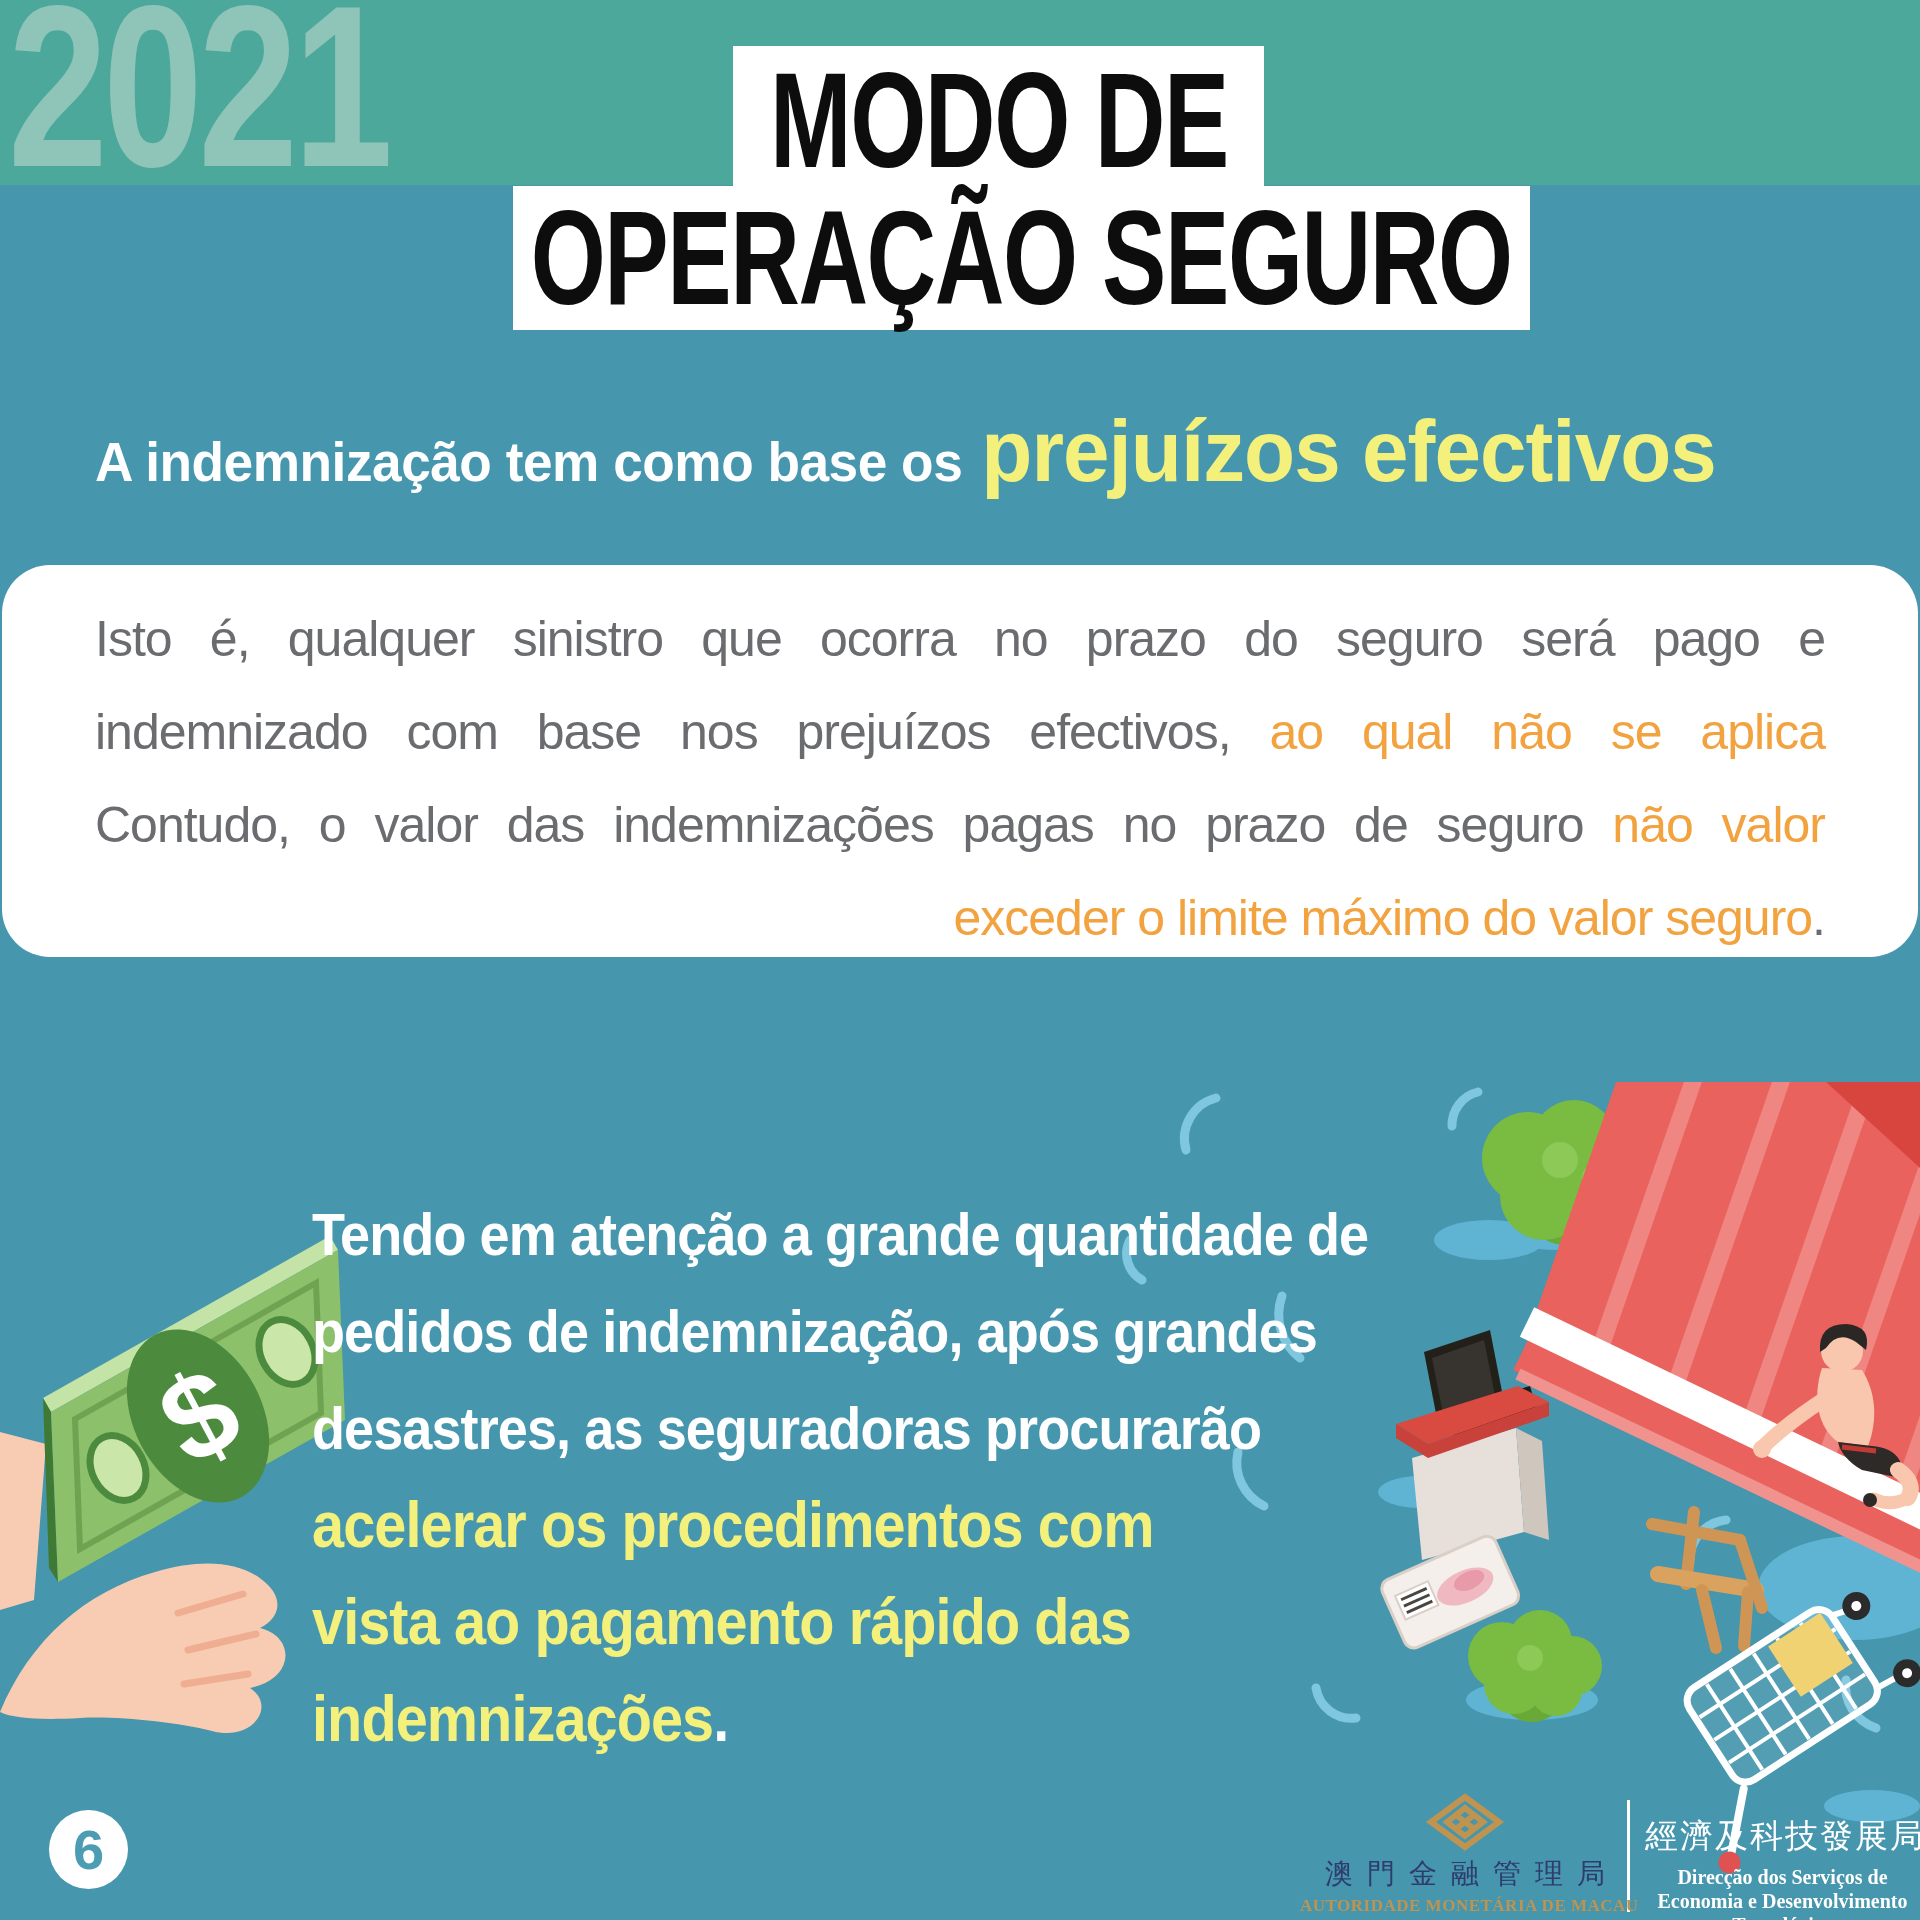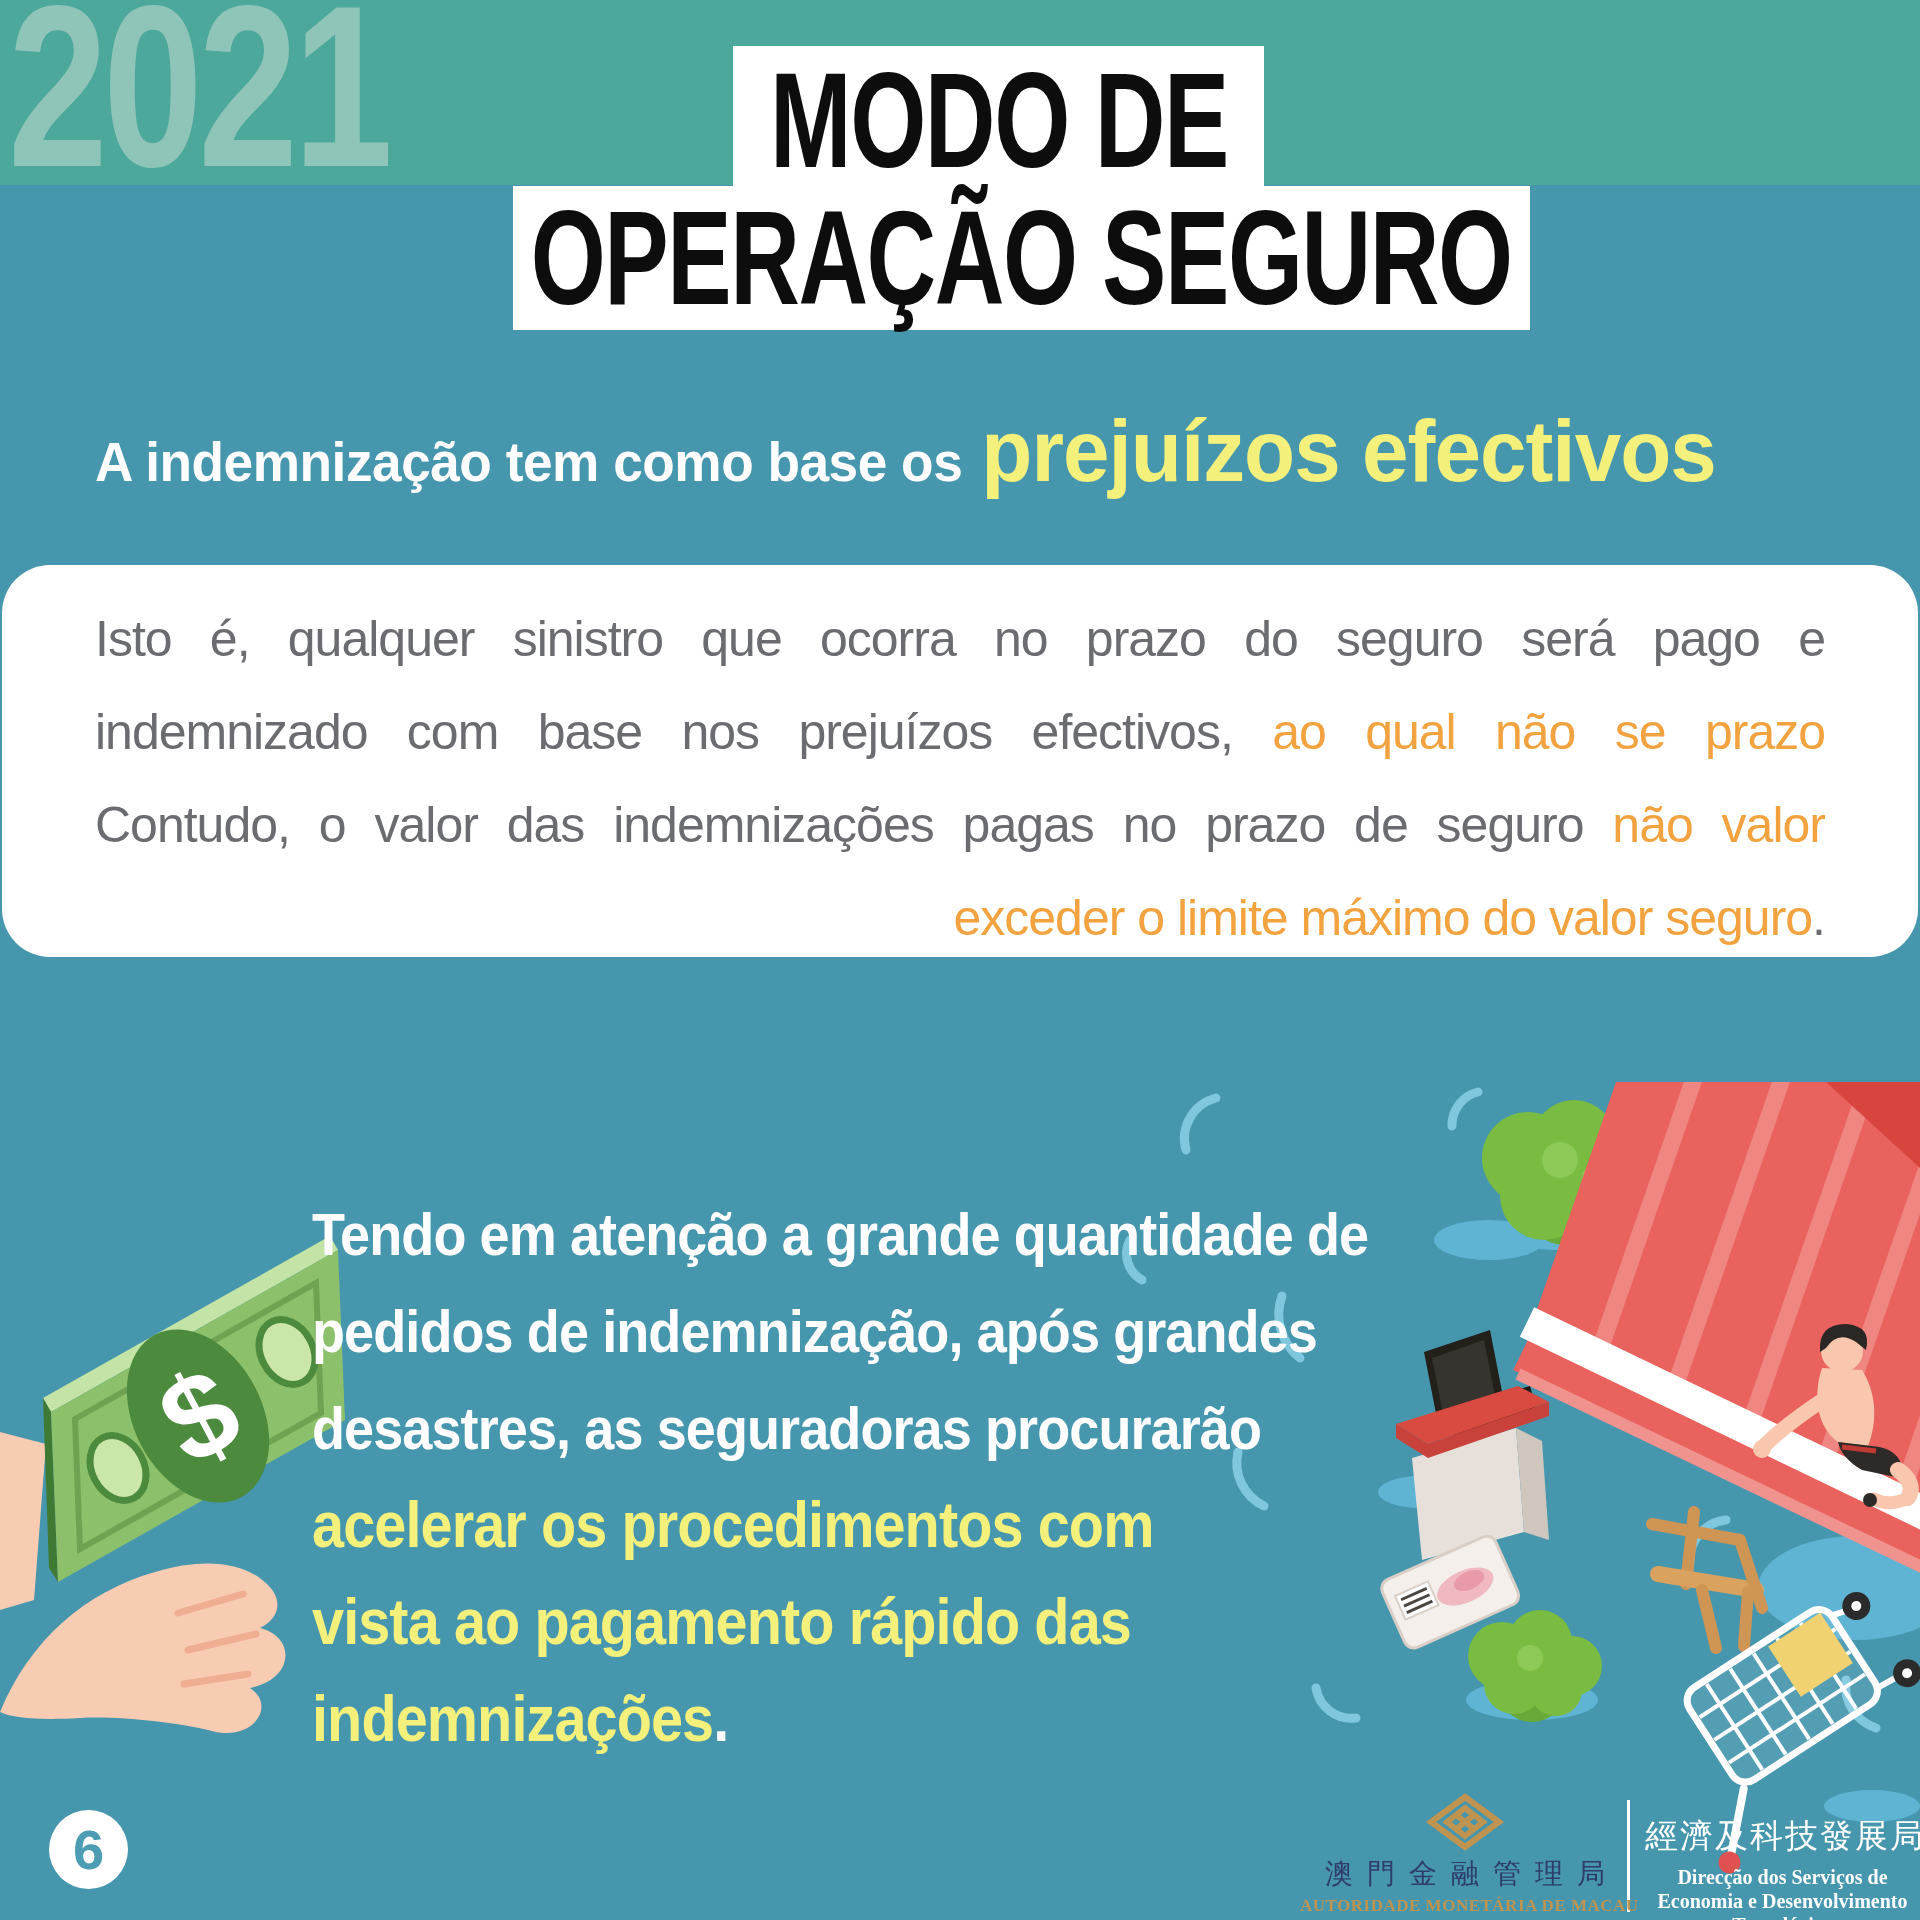--- a/index.html
+++ b/index.html
@@ -250,21 +250,21 @@
       <ellipse cx="198" cy="1416" rx="64" ry="92" fill="#4C8A3E" transform="rotate(-28 198 1416)"></ellipse>
       <ellipse cx="118" cy="1468" rx="26" ry="34" fill="#CBE6A9" stroke="#4C8A3E" stroke-width="7" transform="rotate(-28 118 1468)"></ellipse>
       <ellipse cx="287" cy="1352" rx="26" ry="34" fill="#CBE6A9" stroke="#4C8A3E" stroke-width="7" transform="rotate(-28 287 1352)"></ellipse>
       <text x="166" y="1458" font-size="120" font-weight="bold" fill="#ffffff" font-family="Liberation Sans, sans-serif" transform="rotate(-28 198 1416)">$</text>
     </g>
   </g>
 </svg>
 
 <div class="card">
   <div class="cline j"><span>Isto é, qualquer sinistro que ocorra no prazo do seguro será pago e</span></div>
-  <div class="cline j"><span>indemnizado com base nos prejuízos efectivos, </span><span class="orange">ao qual não se prazo</span></div>
+  <div class="cline j"><span>indemnizado com base nos prejuízos efectivos, </span><span class="orange">ao qual não se aplica</span></div>
   <div class="cline j"><span>Contudo, o valor das indemnizações pagas no prazo de seguro </span><span class="orange">não valor</span></div>
   <div class="cline"><span class="orange">exceder o limite máximo do valor seguro</span><span>.</span></div>
 </div>
 
 <div class="bottom-text">
   <div class="bline"><span>Tendo em atenção a grande quantidade de</span></div>
   <div class="bline"><span>pedidos de indemnização, após grandes</span></div>
   <div class="bline"><span>desastres, as seguradoras procurarão</span></div>
   <div class="bline y"><span>acelerar os procedimentos com</span></div>
   <div class="bline y"><span>vista ao pagamento rápido das</span></div>

